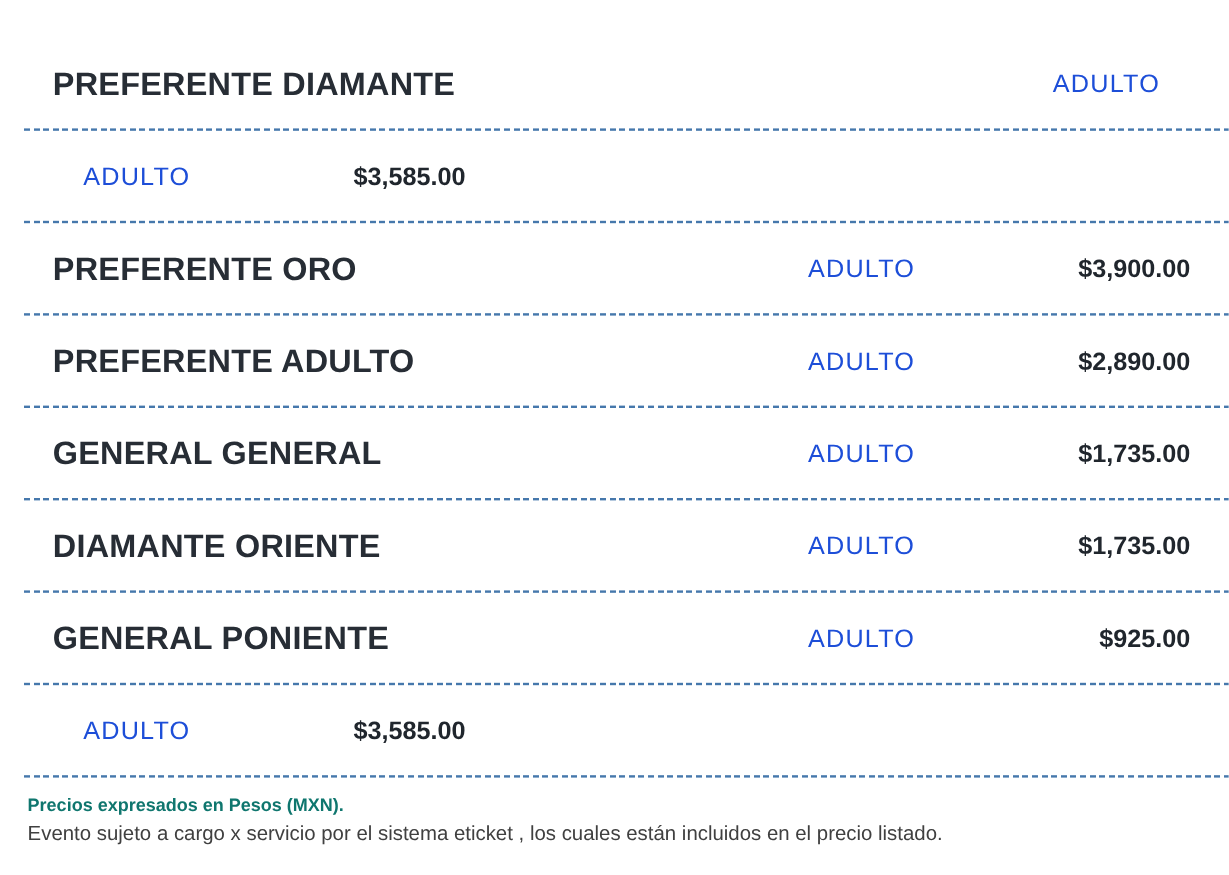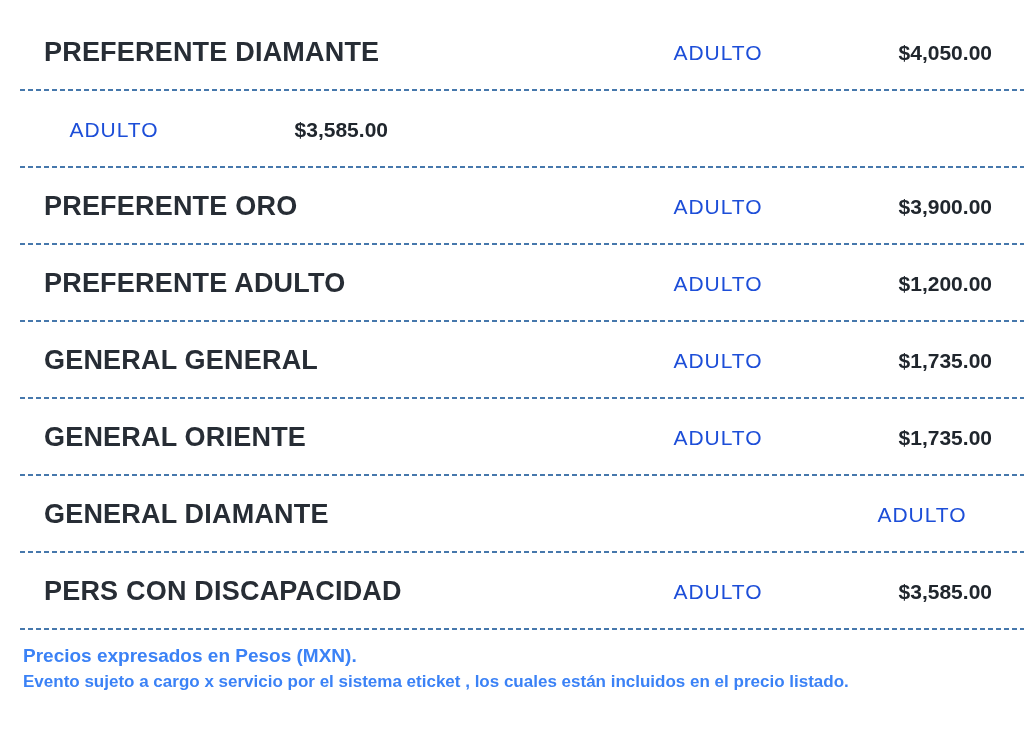--- a/index.html
+++ b/index.html
@@ -8,21 +8,21 @@
   }
   body {
     width: 1024px;
     height: 729px;
     background: #ffffff;
     overflow: hidden;
     font-family: "Liberation Sans", sans-serif;
     --divider-color: #4678ac;
   }
   .price-table {
-    padding-top: 14px;
+    padding-top: 32px;
   }
   .row {
     position: relative;
     height: 77px;
     display: flex;
     align-items: center;
     padding: 0 32px 0 44px;
     box-sizing: border-box;
   }
   .divider {
@@ -60,85 +60,84 @@
     font-size: 21px;
     font-weight: 700;
     color: #20262d;
     white-space: nowrap;
   }
   .footer {
     padding: 15px 32px 0 23px;
   }
   .footer-bold {
     margin: 0 0 5px 0;
-    font-size: 19px;
+    font-size: 15px;
     font-weight: 700;
-    color: #3b82f6;
+    color: #0f766e;
   }
   .footer-note {
     margin: 0;
     font-size: 17px;
-    font-weight: 700;
-    color: #3b82f6;
+    font-weight: 400;
+    color: #404040;
   }
 </style>
 </head>
 <body style="--divider-color: #4678ac;">
 
 <div class="price-table">
 
   <div class="row">
     <span class="section-name">PREFERENTE DIAMANTE</span>
     <span class="ticket-type">ADULTO</span>
-    <span class="ticket-price">$4,050.00</span>
     <div class="divider"></div>
   </div>
 
   <div class="row">
     <span class="ticket-type">ADULTO</span>
     <span class="ticket-price">$3,585.00</span>
     <div class="divider"></div>
   </div>
 
   <div class="row">
     <span class="section-name">PREFERENTE ORO</span>
     <span class="ticket-type">ADULTO</span>
     <span class="ticket-price">$3,900.00</span>
     <div class="divider"></div>
   </div>
 
   <div class="row">
     <span class="section-name">PREFERENTE ADULTO</span>
     <span class="ticket-type">ADULTO</span>
-    <span class="ticket-price">$1,200.00</span>
+    <span class="ticket-price">$2,890.00</span>
     <div class="divider"></div>
   </div>
 
   <div class="row">
     <span class="section-name">GENERAL GENERAL</span>
     <span class="ticket-type">ADULTO</span>
     <span class="ticket-price">$1,735.00</span>
     <div class="divider"></div>
   </div>
 
   <div class="row">
-    <span class="section-name">GENERAL ORIENTE</span>
+    <span class="section-name">DIAMANTE ORIENTE</span>
     <span class="ticket-type">ADULTO</span>
     <span class="ticket-price">$1,735.00</span>
     <div class="divider"></div>
   </div>
 
   <div class="row">
-    <span class="section-name">GENERAL DIAMANTE</span>
+    <span class="section-name">GENERAL PONIENTE</span>
     <span class="ticket-type">ADULTO</span>
+    <span class="ticket-price">$925.00</span>
     <div class="divider"></div>
   </div>
 
   <div class="row">
-    <span class="section-name">PERS CON DISCAPACIDAD</span>
     <span class="ticket-type">ADULTO</span>
     <span class="ticket-price">$3,585.00</span>
     <div class="divider"></div>
   </div>
 
 </div>
 
 <div class="footer">
   <p class="footer-bold">Precios expresados en Pesos (MXN).</p>
   <p class="footer-note">Evento sujeto a cargo x servicio por el sistema eticket , los cuales están incluidos en el precio listado.</p>

